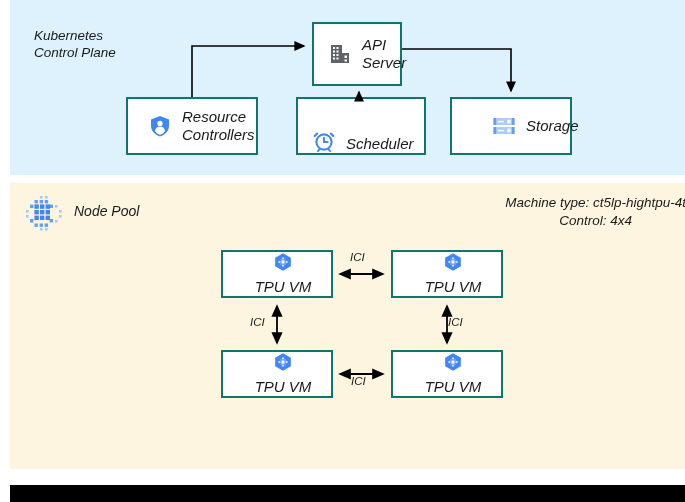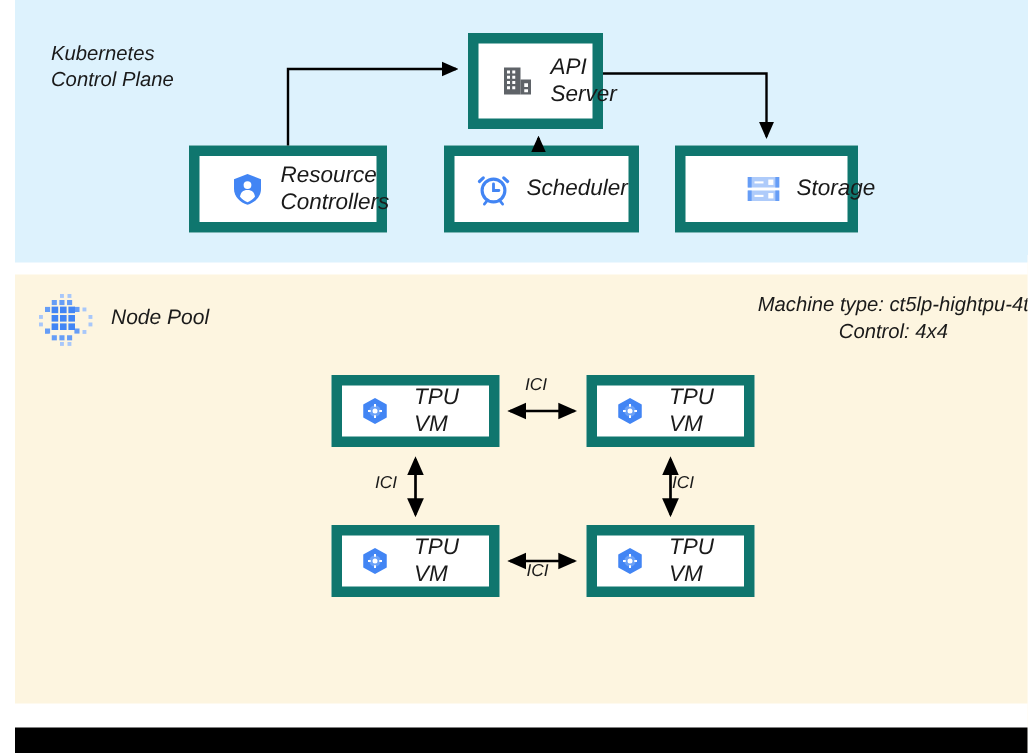--- a/index.html
+++ b/index.html
@@ -64,21 +64,21 @@
     text-align: center;
     font-size: 13.5px;
     line-height: 18px;
     color: #1a1a1a;
   }
 
   
   .node-box {
     position: absolute;
     background: #ffffff;
-    border: 7px solid #0f766e;
+    border: 2px solid #0f766e;
     box-sizing: border-box;
     display: flex;
     align-items: center;
     gap: 10px;
     padding-left: 14px;
   }
   .node-box .nb-label {
     font-size: 15px;
     line-height: 18px;
     color: #1a1a1a;
@@ -86,25 +86,25 @@
   }
   .node-box .nb-icon {
     flex: 0 0 auto;
     width: 24px; height: 24px;
     display: block;
   }
 
   
   .box-api      { left: 302px; top: 22px;  width: 90px;  height: 64px; }
   .box-resctl   { left: 116px; top: 97px;  width: 132px; height: 58px; padding-left: 20px; }
-  .box-sched    { left: 286px; top: 97px;  width: 130px; height: 58px; }
+  .box-sched    { left: 286px; top: 97px;  width: 130px; height: 58px; align-items: flex-end; }
   .box-storage  { left: 440px; top: 97px;  width: 122px; height: 58px; padding-left: 40px; }
 
   
-  .box-tpu { width: 112px; height: 48px; gap: 16px; padding-left: 12px; }
+  .box-tpu { width: 112px; height: 48px; gap: 6px; padding-left: 12px; flex-direction: column; }
   .tpu-1 { left: 211px; top: 250px; }
   .tpu-2 { left: 381px; top: 250px; }
   .tpu-3 { left: 211px; top: 350px; }
   .tpu-4 { left: 381px; top: 350px; }
   .box-tpu .nb-label { font-size: 15px; }
   .box-tpu .nb-icon { width: 20px; height: 20px; }
 
   
   .np-dots {
     position: absolute;

